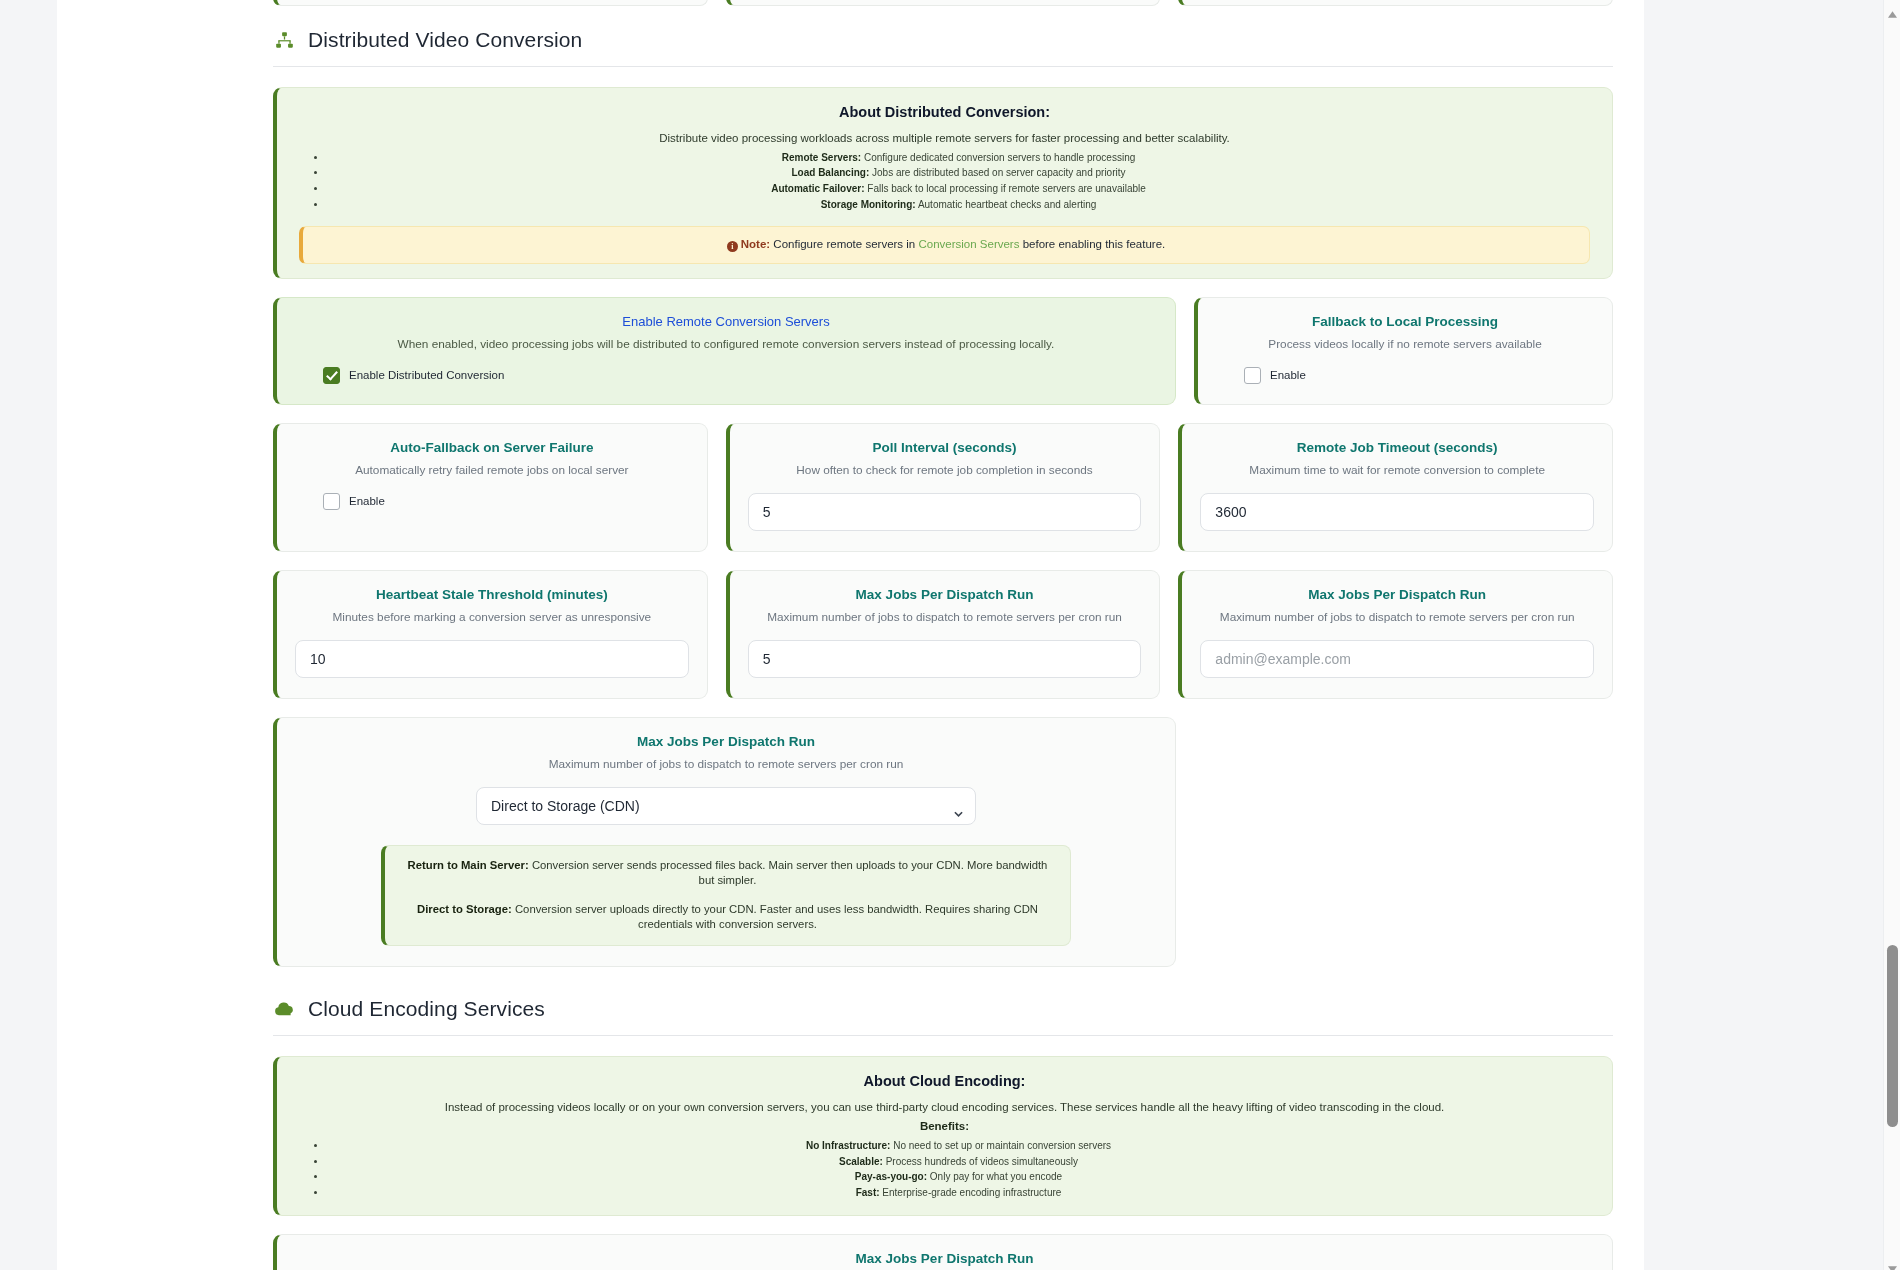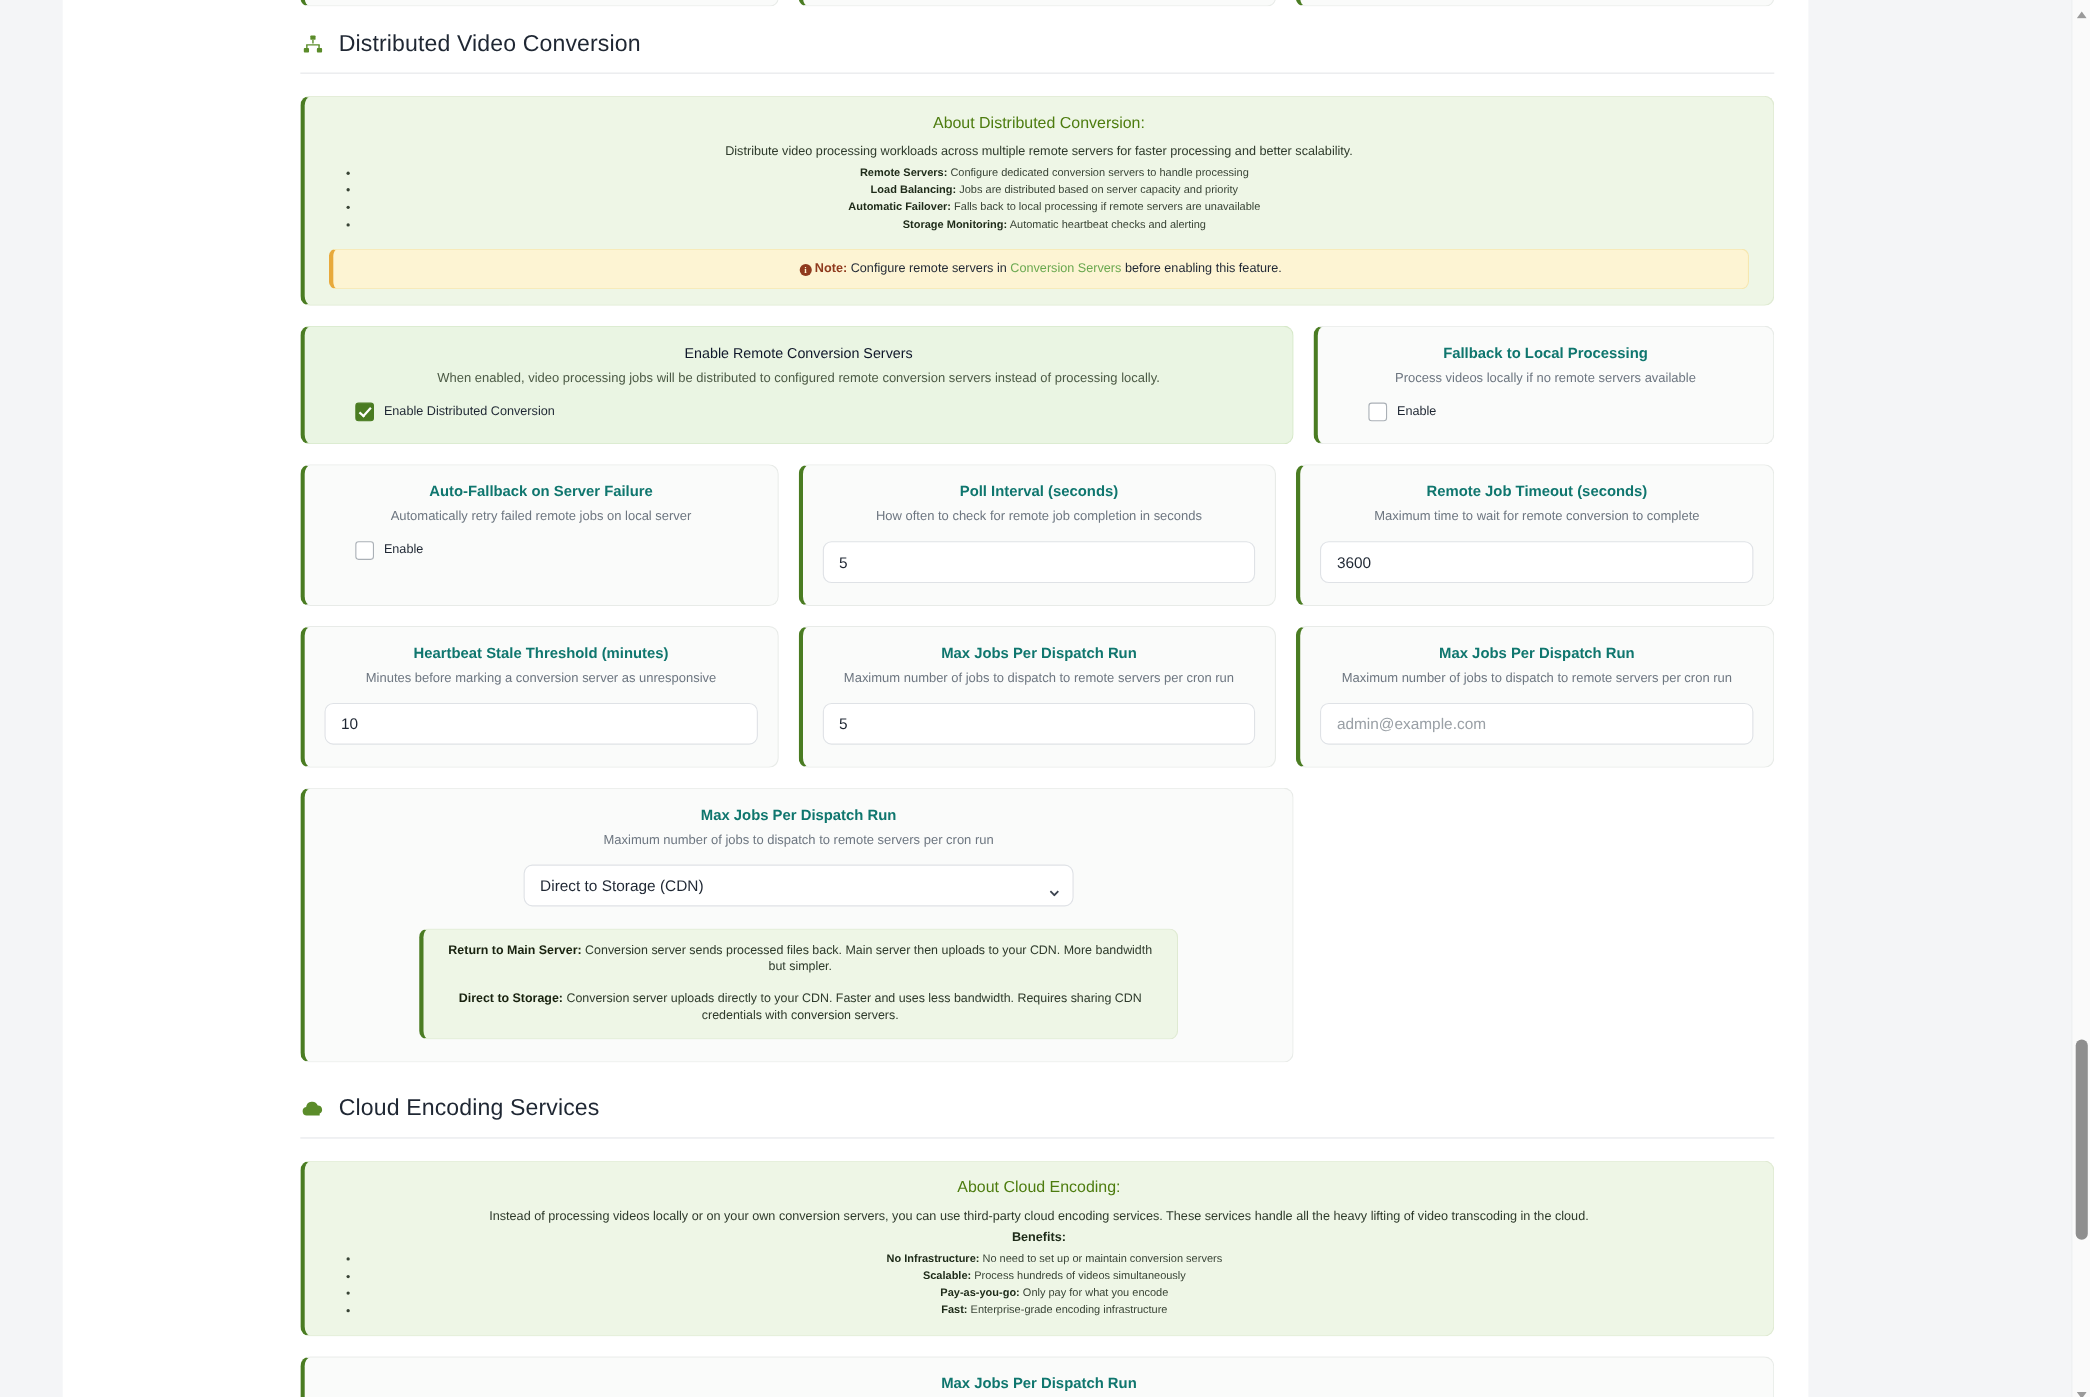--- a/index.html
+++ b/index.html
@@ -71,22 +71,22 @@
     border: 1px solid #dfead2;
     border-left: 4px solid #4a7c22;
     border-radius: 9px;
     padding: 16px 22px 14px 22px;
     margin-top: 20px;
   }
   .infobox h4 {
     margin: 0 0 10px 0;
     text-align: center;
     font-size: 14.5px;
-    color: #4d7c0f;
-    font-weight: normal;
+    color: #0f172a;
+    font-weight: bold;
   }
   .infobox .lead {
     text-align: center;
     font-size: 11.5px;
     color: #2e3a2b;
     margin: 0 0 3px 0;
     line-height: 1.45;
   }
   .infobox ul {
     margin: 0; padding: 0 0 0 28px;
@@ -150,21 +150,21 @@
     border-left-color: #4a7c22;
   }
   .card .c-title {
     text-align: center;
     font-size: 13.5px;
     font-weight: bold;
     color: #0f766e;
     margin: 0 0 8px 0;
   }
   .card.highlight .c-title {
-    color: #0f172a;
+    color: #1d4ed8;
     font-weight: normal;
     font-size: 13px;
   }
   .card .c-desc {
     text-align: center;
     font-size: 11.8px;
     color: #6d7680;
     margin: 0 0 14px 0;
     line-height: 1.35;
   }

